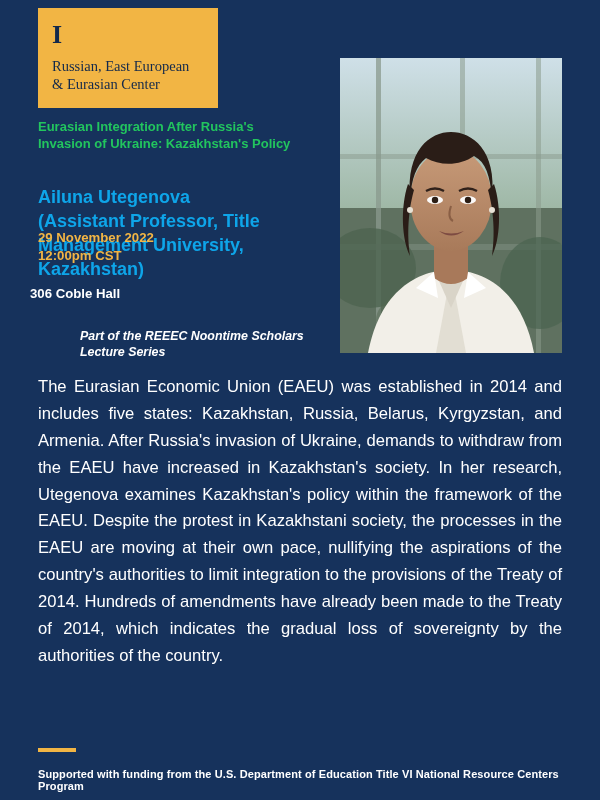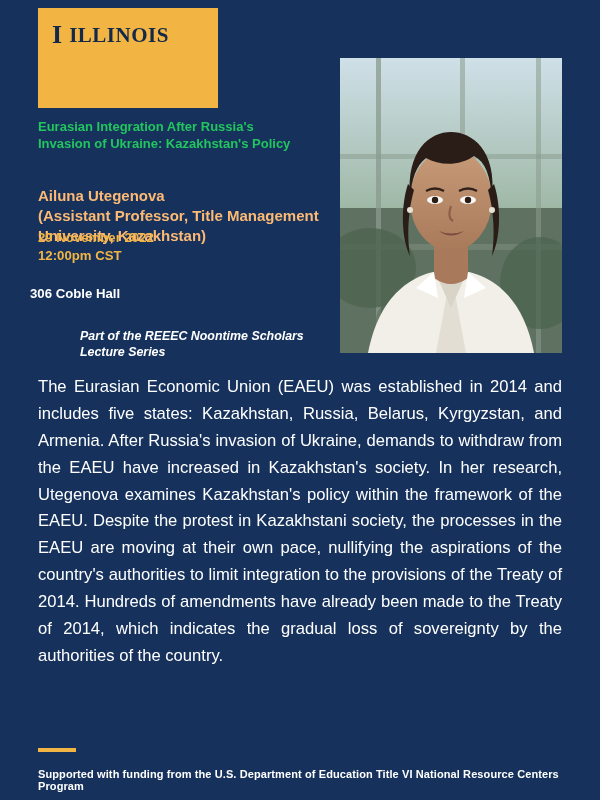--- a/index.html
+++ b/index.html
@@ -83,22 +83,22 @@
     color: #22c55e;
     font-size: 13px;
     font-weight: bold;
     line-height: 1.32;
   }
   .speaker {
     position: absolute;
     left: 38px;
     top: 186px;
     width: 290px;
-    color: #fdba74;
-    font-size: 15px;
+    color: #0ea5e9;
+    font-size: 18px;
     font-weight: bold;
     line-height: 1.33;
   }
   .datetime {
     position: absolute;
     left: 38px;
     top: 229px;
     width: 270px;
     color: #f2b544;
     font-size: 13.2px;
@@ -161,22 +161,23 @@
   }
 </style>
 </head>
 <body>
 
 <div class="poster">
 
   <div class="logo-box">
     <div class="logo-row">
       <span class="logo-mark">I</span>
-      <span class="logo-word">ILLINOIS</span>
     </div>
+    <div class="logo-sub" style="white-space: pre-line;">Russian, East European
+&amp; Eurasian Center</div>
   </div>
 
   <div class="photo">
     <svg width="222" height="295" viewBox="0 0 222 295" xmlns="http://www.w3.org/2000/svg" aria-hidden="true">
       <defs>
         <linearGradient id="winlight" x1="0" y1="0" x2="0" y2="1">
           <stop offset="0%" stop-color="#cfe0e8"></stop>
           <stop offset="100%" stop-color="#9fb8a6"></stop>
         </linearGradient>
         <linearGradient id="skin" x1="0" y1="0" x2="0" y2="1">

